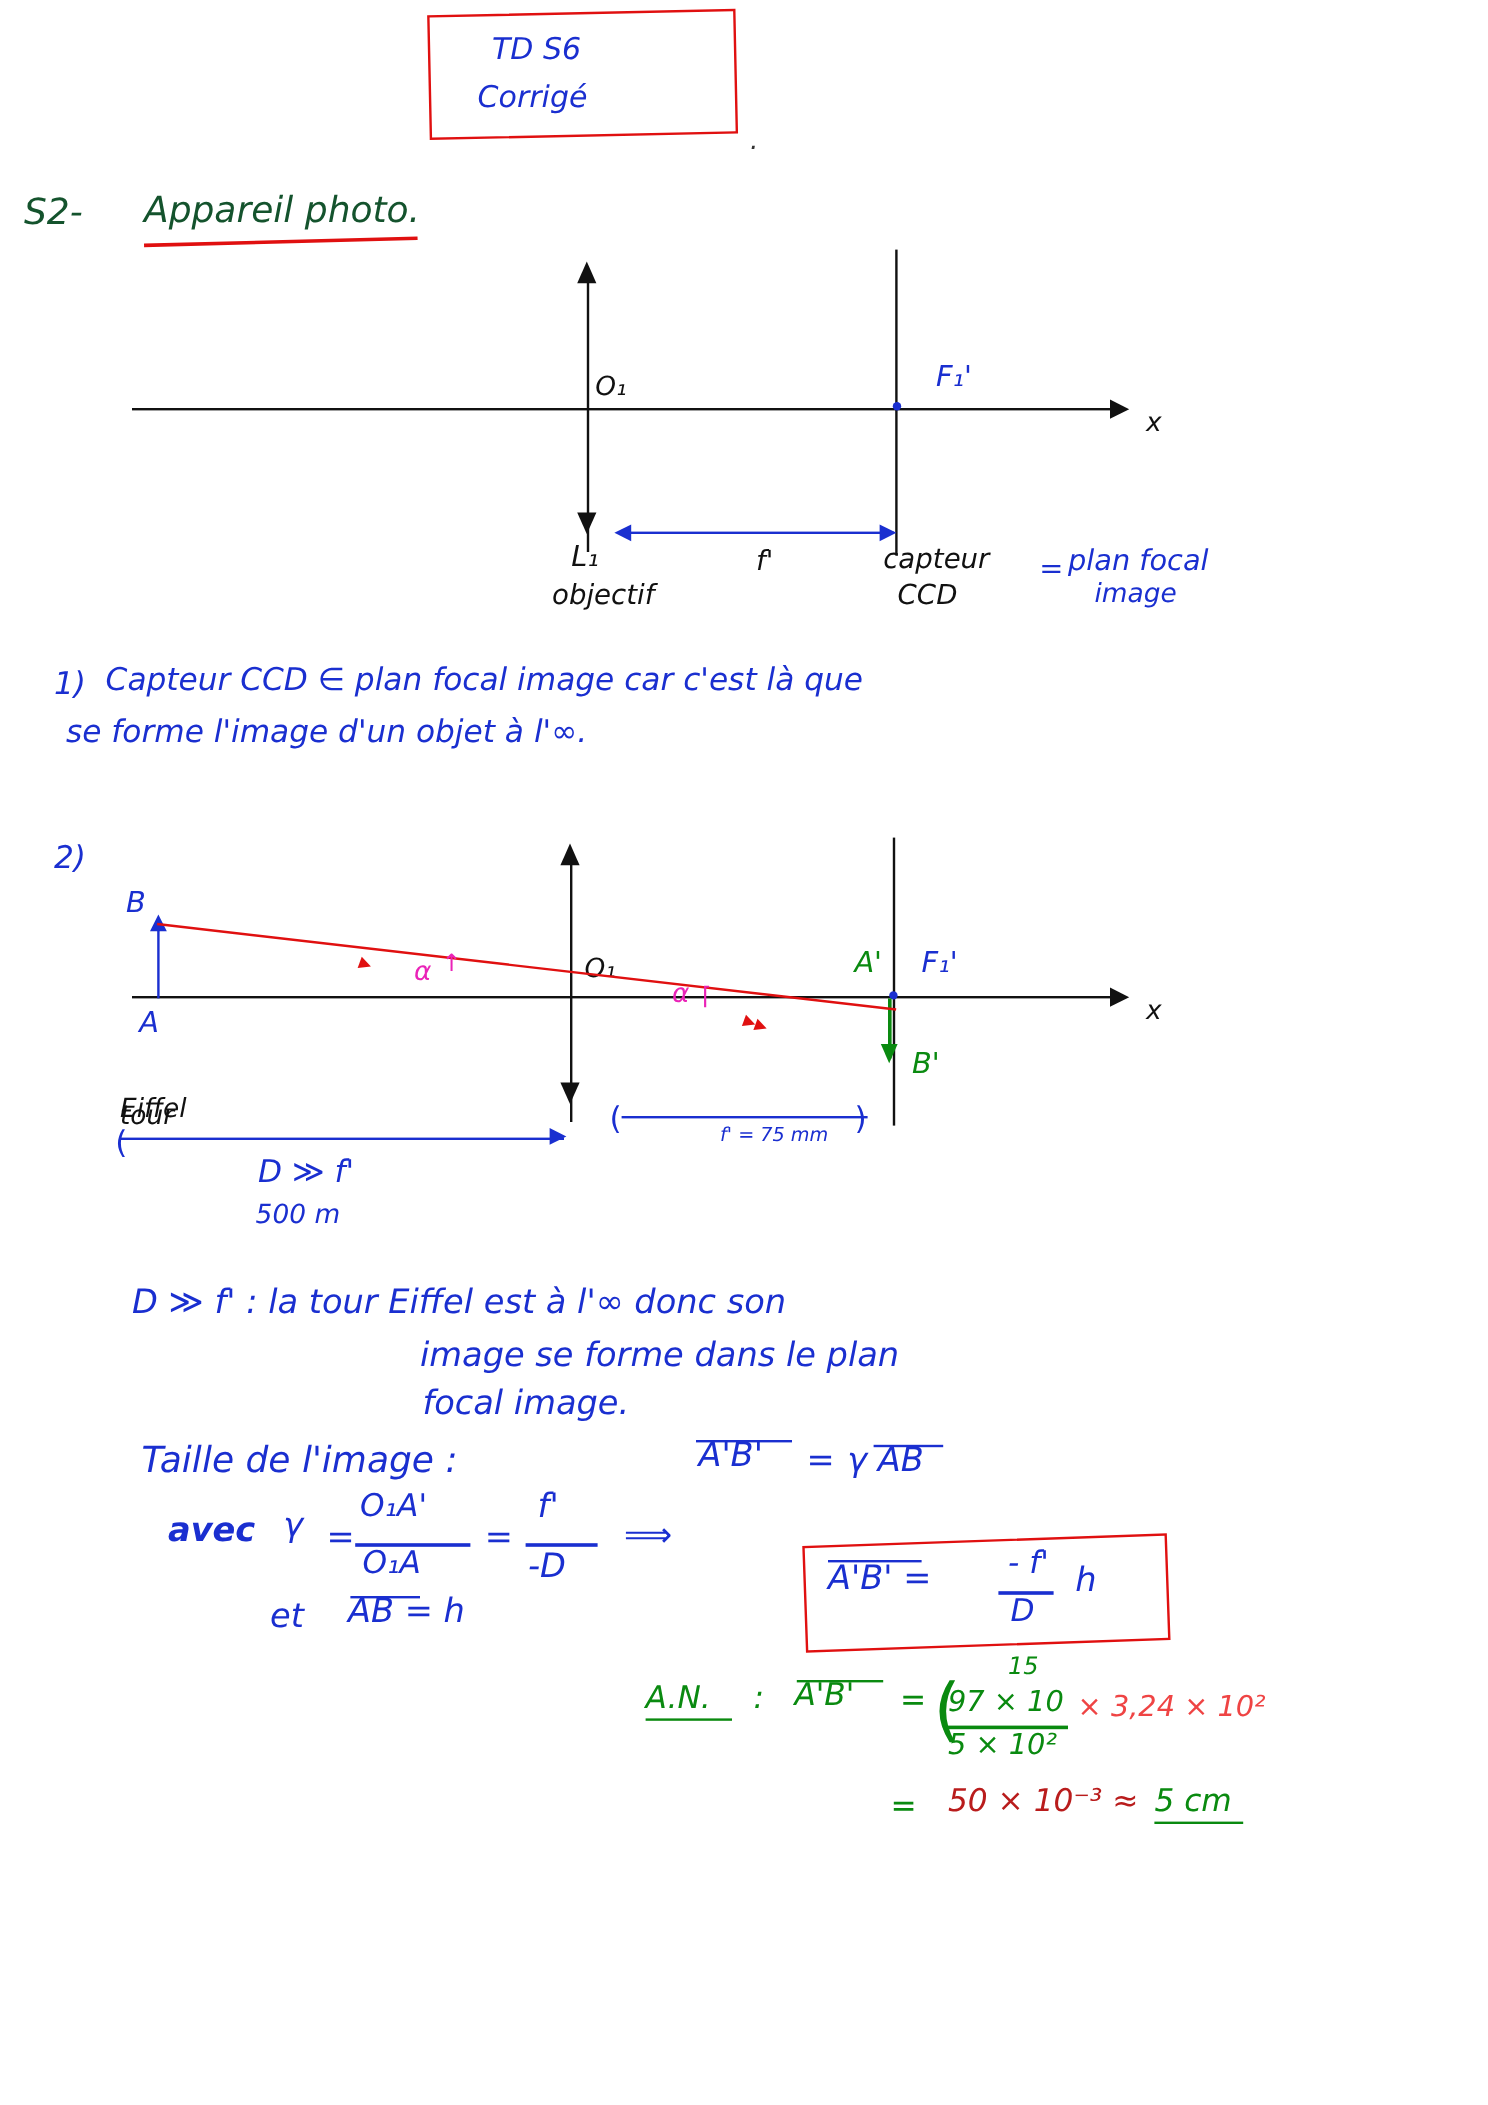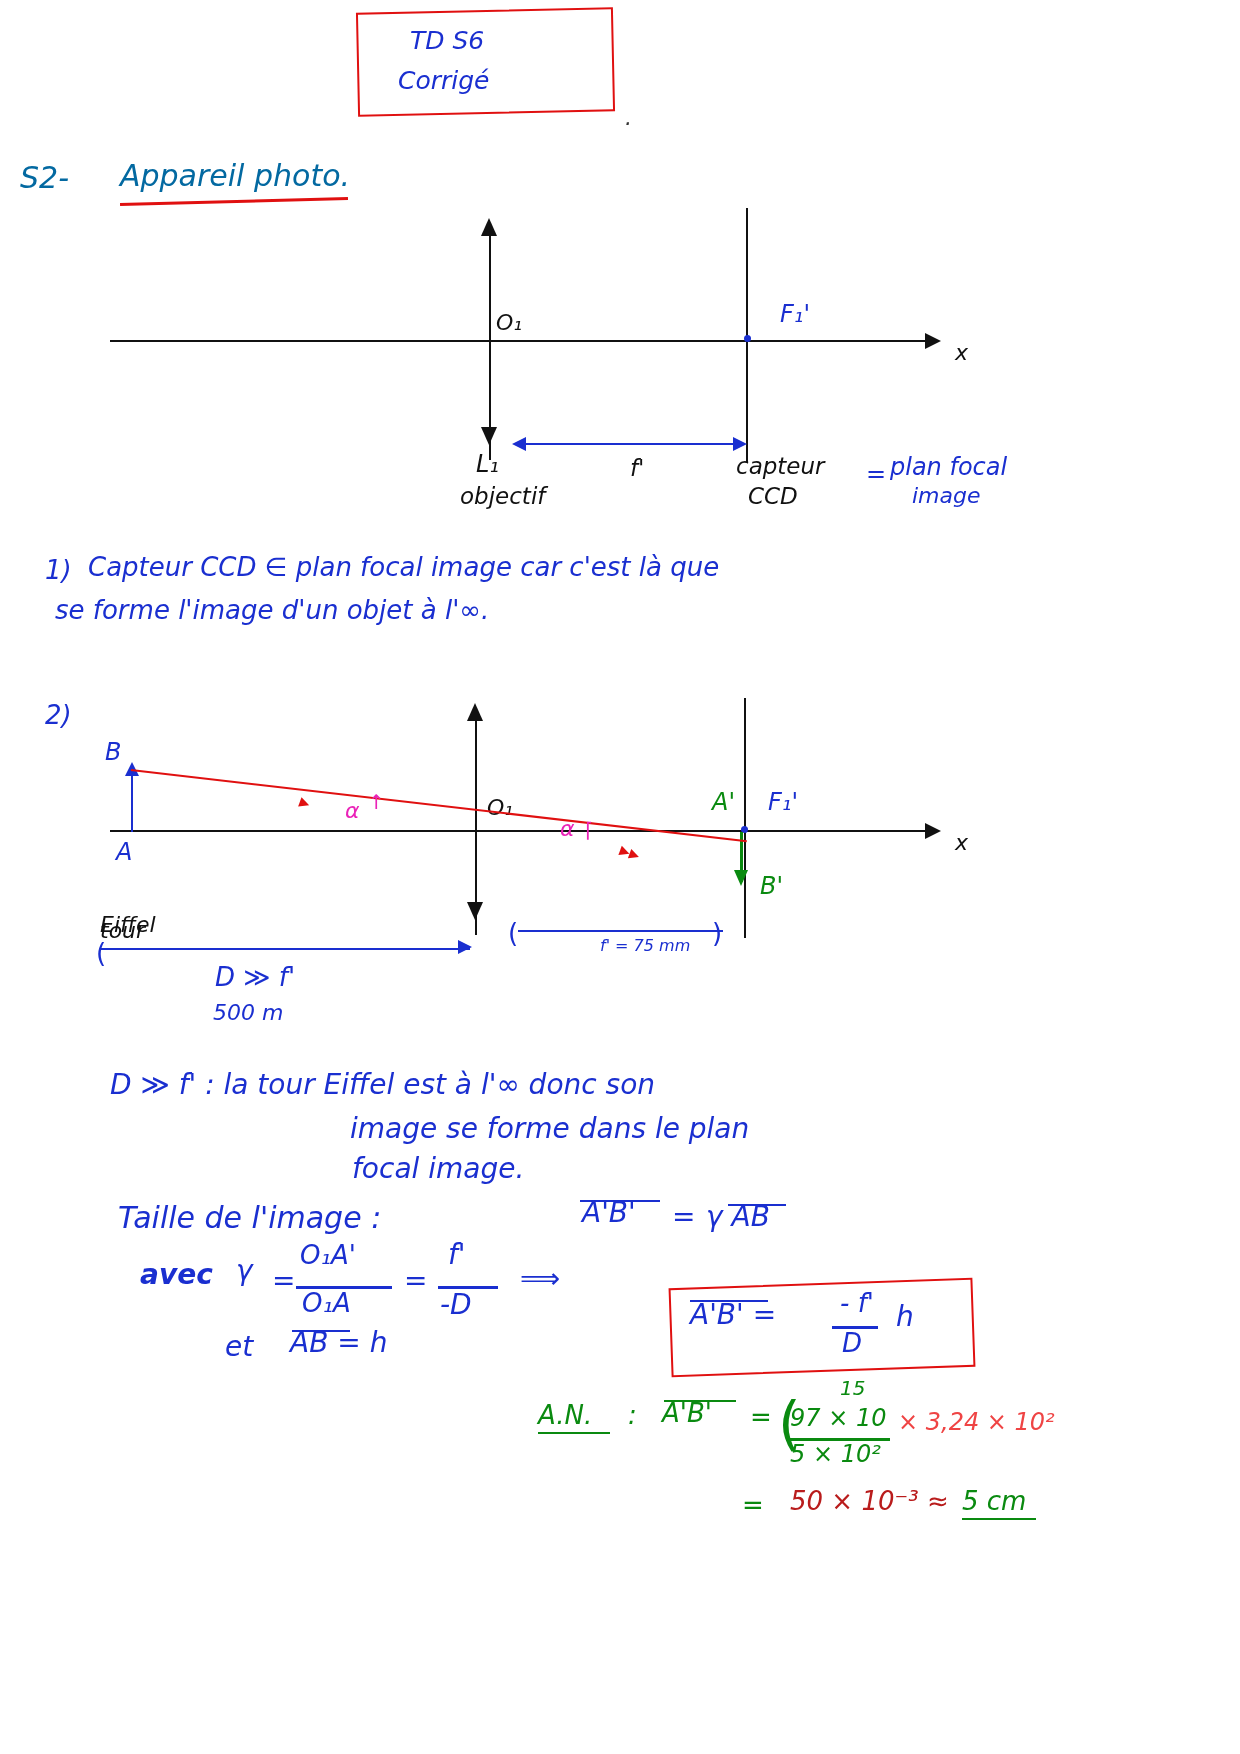--- a/index.html
+++ b/index.html
@@ -1,19 +1,19 @@
 <!DOCTYPE html>
 <html><head>
 <meta charset="utf-8">
 <style>
   html,body{margin:0;padding:0;background:#ffffff;}
   body{width:1240px;height:1754px;position:relative;font-family:"DejaVu Sans",sans-serif;overflow:hidden;}
   .hw{font-family:"DejaVu Sans",sans-serif;font-style:italic;color:#1a2fd0;}
   .abs{position:absolute;}
-  .red{color:#0369a1;}
+  .red{color:#14532d;}
   .blue{color:#1a2fd0;}
   .green{color:#0a8a10;}
   .black{color:#111111;}
 
   
   #title-box{left:357px;top:10px;width:253px;height:100px;border:2.5px solid #e01010;transform:rotate(-1.2deg);}
   #title-line1{left:410px;top:26px;font-size:25px;}
   #title-line2{left:398px;top:66px;font-size:25px;}
   #title-dot{left:625px;top:105px;font-size:22px;color:#333;}
 

